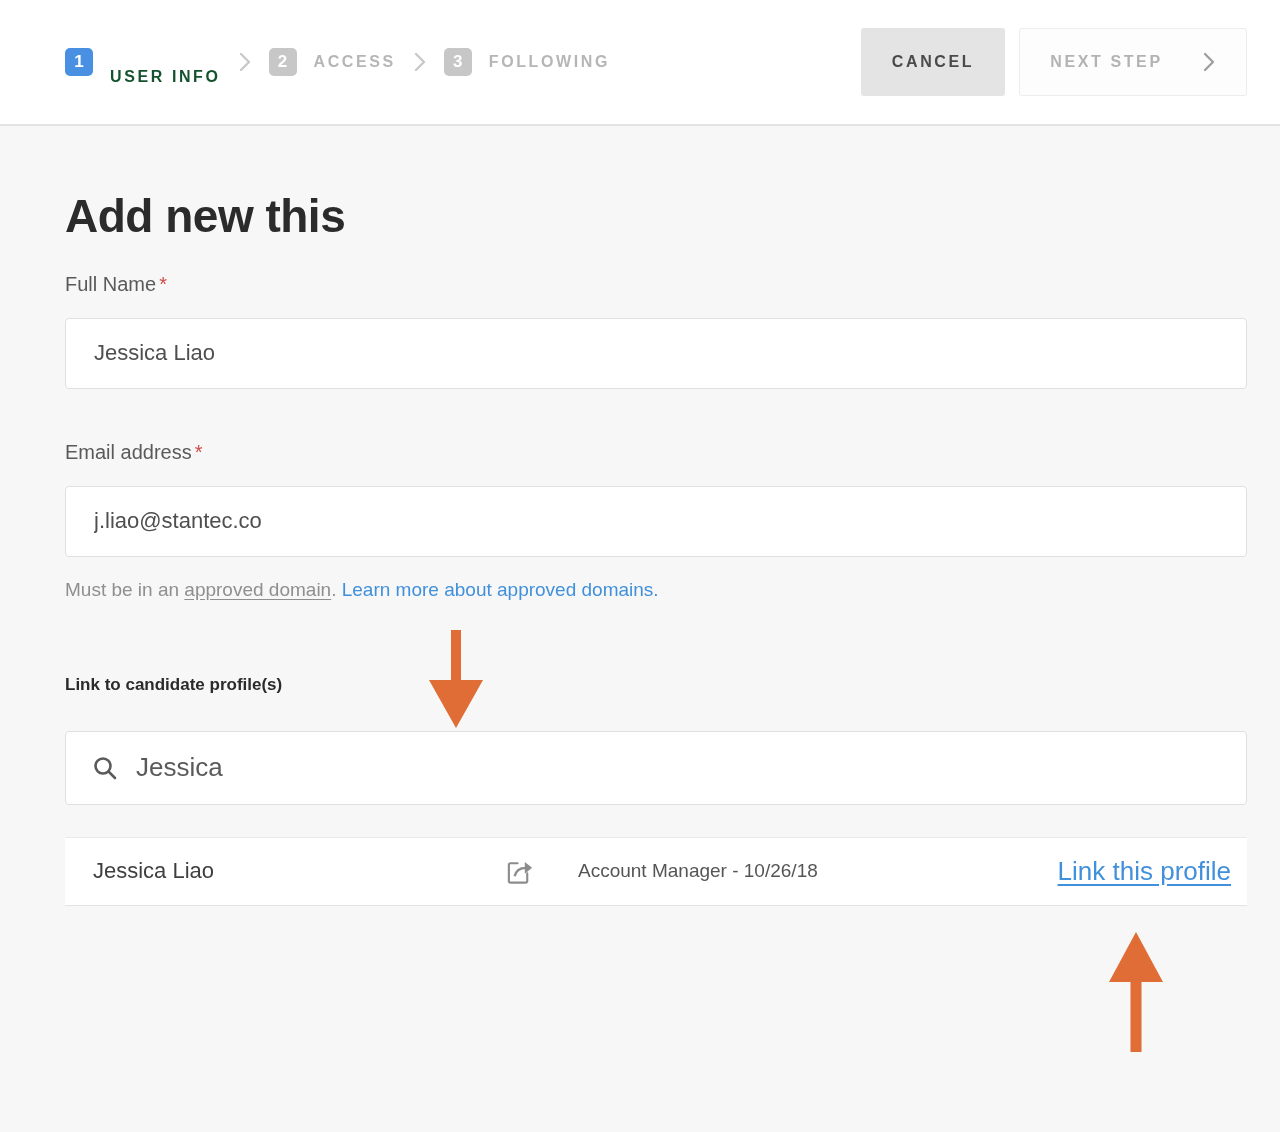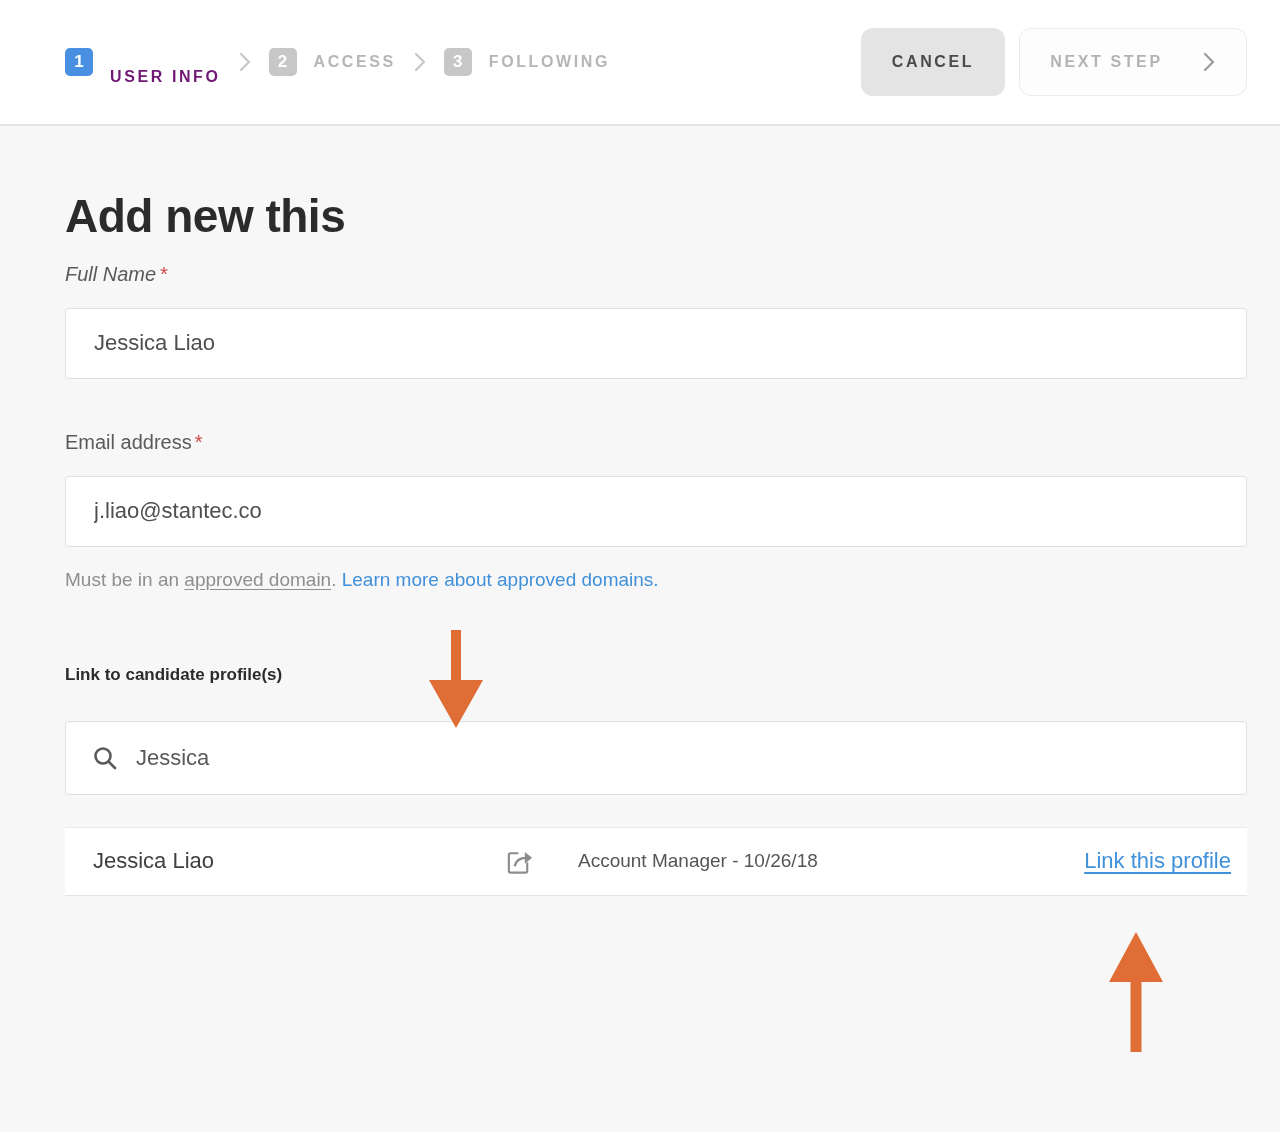--- a/index.html
+++ b/index.html
@@ -28,46 +28,46 @@
     background: #c7c7c7; color: #ffffff;
     font-size: 17px; font-weight: 700;
     display: flex; align-items: center; justify-content: center;
     flex: 0 0 auto;
   }
   .step.active .step-badge { background: #4a90e2; }
   .step-label {
     font-size: 16px; font-weight: 700; letter-spacing: 2.6px;
     color: #b6b6b6; white-space: nowrap;
   }
-  .step.active .step-label { color: #701a75; margin-top: 30px; }
+  .step.active .step-label { color: #14532d; margin-top: 30px; }
   .sep-chevron { display: flex; align-items: center; }
 
   .topbar-actions { display: flex; align-items: center; gap: 14px; }
   .btn {
-    height: 68px; border-radius: 12px; border: none;
+    height: 68px; border-radius: 3px; border: none;
     font-family: "Liberation Sans", sans-serif;
     font-size: 16px; font-weight: 700; letter-spacing: 2.6px;
     display: flex; align-items: center; justify-content: center;
     cursor: pointer;
   }
   .btn-cancel { width: 144px; background: #e4e4e4; color: #4a4a4a; }
   .btn-next {
     width: 228px; background: #fdfdfd;
     border: 1px solid #ececec; color: #b3b3b3; gap: 40px;
   }
 
   
   .main { padding: 0 33px 0 65px; }
   .page-title {
     margin-top: 64px;
     font-size: 46px; font-weight: 700; color: #2b2b2b;
     letter-spacing: -0.5px; line-height: 1.15;
   }
   .field-label { font-size: 20px; color: #5a5a5a; }
-  .field-label.first { margin-top: 20px; font-style: italic; }
+  .field-label.first { margin-top: 30px; }
   .field-label.second { margin-top: 52px; }
   .req-mark { color: #cf4a49; margin-left: 3px; }
 
   .text-input {
     display: block; width: 100%; height: 71px;
     margin-top: 22px;
     background: #ffffff; border: 1px solid #e0e0e0; border-radius: 4px;
     font-family: "Liberation Sans", sans-serif;
     font-size: 22px; color: #4f4f4f;
     padding: 0 28px;
@@ -89,36 +89,36 @@
 
   .search-box {
     margin-top: 36px; height: 74px;
     background: #ffffff; border: 1px solid #e0e0e0; border-radius: 4px;
     display: flex; align-items: center; gap: 18px;
     padding: 0 26px;
   }
   .search-input {
     flex: 1; border: none; outline: none; background: transparent;
     font-family: "Liberation Sans", sans-serif;
-    font-size: 22px; color: #5a5a5a;
+    font-size: 26px; color: #5a5a5a;
   }
 
   .result-row {
     margin-top: 32px; height: 69px;
     background: #ffffff;
     border-top: 1px solid #eaeaea; border-bottom: 1px solid #e3e3e3;
     display: flex; align-items: center;
     padding: 0 16px 0 28px;
   }
   .row-name { flex: 0 0 412px; font-size: 22px; color: #3f3f3f; }
   .row-middle { display: flex; align-items: center; gap: 44px; }
   .row-role { font-size: 19px; color: #555555; }
   .row-link {
     margin-left: auto;
-    font-size: 22px; color: #4190db;
+    font-size: 26px; color: #4190db;
     text-decoration: underline; text-underline-offset: 4px;
     cursor: pointer;
   }
 
   
   .annot { position: absolute; pointer-events: none; }
   .annot-down { left: 429px; top: 630px; }
   .annot-up   { left: 1109px; top: 932px; }
 </style>
 </head>

